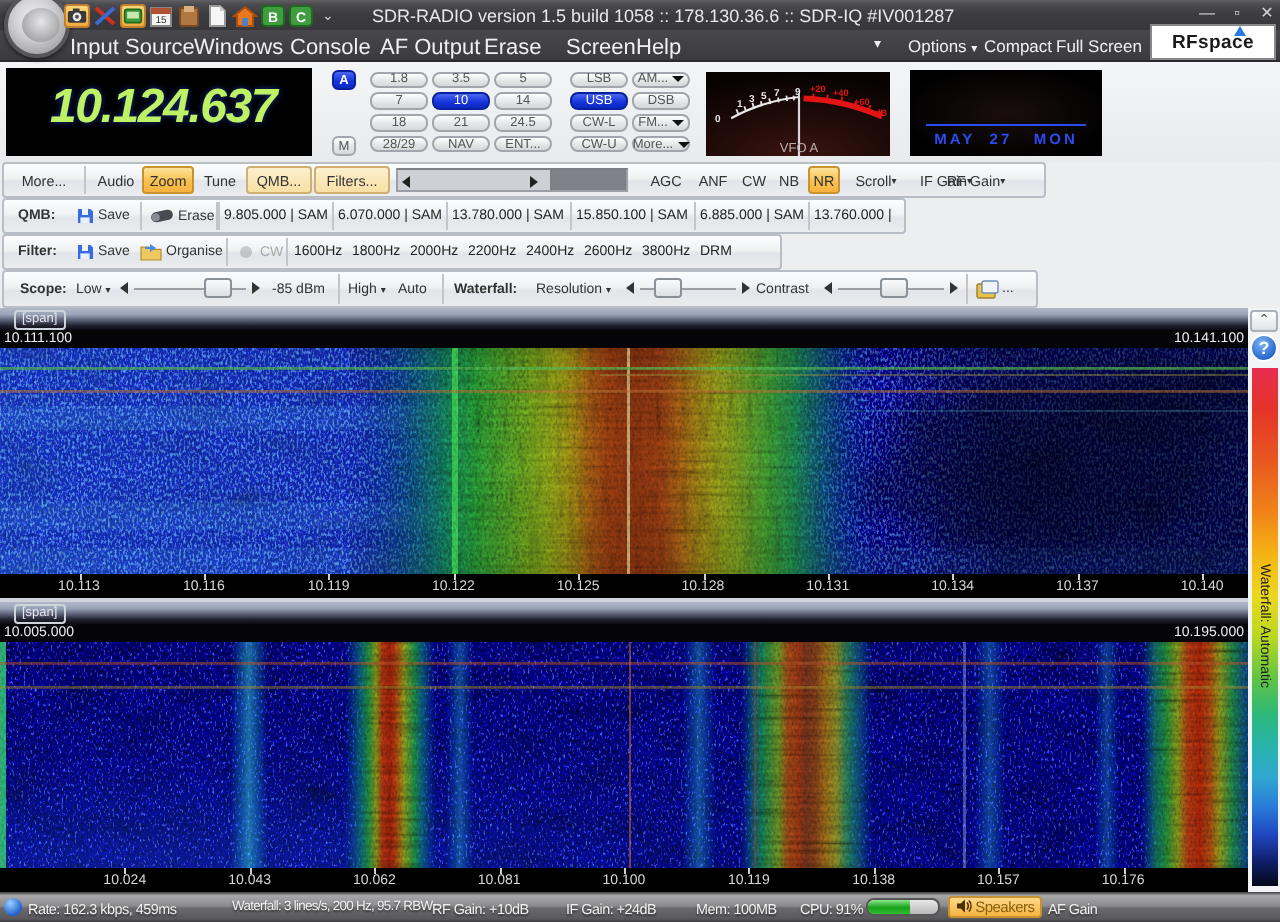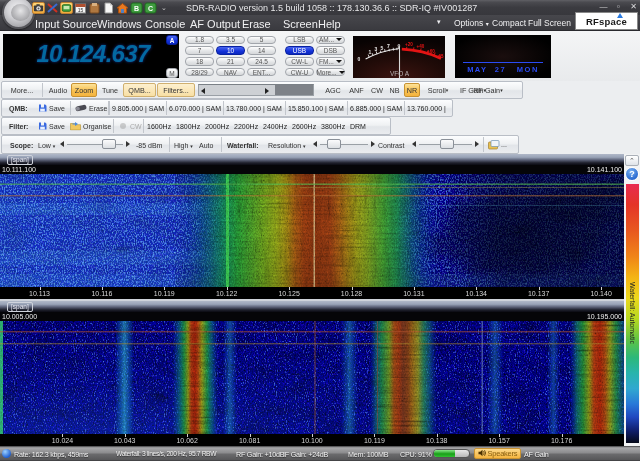--- a/index.html
+++ b/index.html
@@ -10,21 +10,21 @@
 #orb:after{content:"";position:absolute;left:7px;top:6px;width:19px;height:17px;border-radius:50%;background:radial-gradient(circle at 50% 40%,#e6e6e8,#9a9a9e 85%)}
 .qat{position:absolute;top:1px;height:13px;display:flex;align-items:center;z-index:2}
 .qi{width:13px;height:12px;margin-right:1px;display:inline-block;position:relative}
 .qi svg{display:block;width:100%;height:100%}
 .qhl{background:linear-gradient(#ffd77a,#f0a93c);border:1px solid #c08030;border-radius:2px}
 #title-text{position:absolute;left:186px;top:3px;color:#e8e8ea;font-size:9px;white-space:nowrap}
 .winbtn{position:absolute;top:2px;width:13px;height:10px;color:#d8d8da;font-size:8px;text-align:center;line-height:9px}
 .mitem{color:#f0f0f2;font-size:11px;position:absolute;top:18px}
 
 #panel{position:absolute;left:0;top:31px;width:640px;height:50px;background:linear-gradient(#f4f5f6,#e8eaec)}
-#lcd{position:absolute;left:3px;top:3px;width:176px;height:44px;background:#000;color:#0369a1}
+#lcd{position:absolute;left:3px;top:3px;width:153px;height:44px;background:#000;color:#bef264}
 #lcd .freq{position:absolute;left:4px;right:0;top:6px;text-align:center;font-size:24px;font-style:italic;font-weight:bold;letter-spacing:-0.7px;text-shadow:0 0 3px rgba(40,90,255,0.55)}
 .btn{position:absolute;background:linear-gradient(#fefefe,#e2e4e6 60%,#d6d8da);border:1px solid #a2a6ac;border-radius:3px;font-size:6.5px;color:#555;text-align:center;display:flex;align-items:center;justify-content:center}
 .btn.blue{background:linear-gradient(#4a66f0,#1432d8 60%,#0a28c0);color:#fff;border-color:#0820a0}
 .arr{width:0;height:0;border-left:3px solid transparent;border-right:3px solid transparent;border-top:3.5px solid #111;display:inline-block;margin-left:2px}
 
 #clock{position:absolute;left:455px;top:35px;width:96px;height:43px;background:radial-gradient(ellipse at center,#1a0e0e 0%,#000 80%);color:#2a4cf5}
 #clock .t{position:absolute;left:0;right:0;top:1px;text-align:center;font-size:20px;font-style:italic;font-weight:bold}
 #clock .l{position:absolute;left:8px;right:8px;top:27px;border-top:1px solid #2a4cf5}
 #clock .d{position:absolute;left:0;right:0;top:30px;text-align:center;font-size:7.5px;font-weight:bold;letter-spacing:1.5px}
 
@@ -766,21 +766,21 @@
     <div id="sbup">⌃</div>
     <div id="sbq">?</div>
     <div id="cbar">
       <span>Waterfall: Automatic</span>
     </div>
   </div>
 
 <div id="status">
   <span class="si" style="left:14px">Rate: 162.3 kbps, 459ms</span>
   <span class="si" style="left:116px;font-size:6.7px;letter-spacing:-0.35px">Waterfall: 3 lines/s, 200 Hz, 95.7 RBW</span>
-  <span class="si" style="left:236px">RF Gain: +10dB</span>
+  <span class="si" style="left:216px">RF Gain: +10dB</span>
   <span class="si" style="left:283px">IF Gain: +24dB</span>
   <span class="si" style="left:348px">Mem: 100MB</span>
   <span class="si" style="left:400px">CPU: 91%</span>
   <span style="position:absolute;left:433px;top:3px;width:37px;height:9px;background:linear-gradient(#e8e8e8,#b8b8b8);border:1px solid #555;border-radius:4px;overflow:hidden">
       <span style="position:absolute;left:0;top:0;width:60%;height:100%;background:linear-gradient(#8ae88a,#18a018 55%,#30c030)"></span>
     </span>
   <span style="position:absolute;left:474px;top:2px;width:47px;height:11px;background:linear-gradient(#fdd98a,#f5b43e);border:1px solid #c89232;border-radius:2px;color:#8a6010;font-size:7.5px;text-align:center;line-height:10px"><svg width="8" height="8" viewBox="0 0 8 8" style="vertical-align:-1px">
         <path d="M0.5 2.7 h1.8 L4.5 0.8 v6.4 L2.3 5.3 H0.5 Z" fill="#4a3000"></path>
         <path d="M5.5 2.2 a3 3 0 0 1 0 3.6 M6.5 1.2 a4.5 4.5 0 0 1 0 5.6" stroke="#4a3000" fill="none" stroke-width="0.8"></path>
       </svg> Speakers</span>

